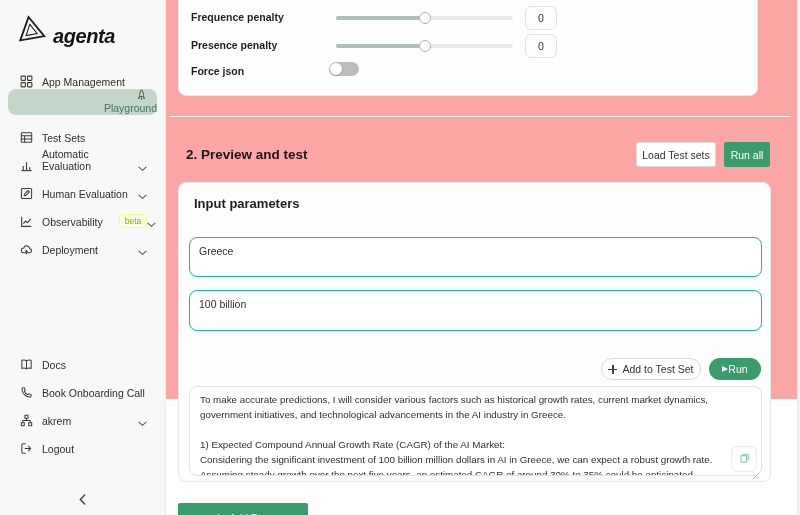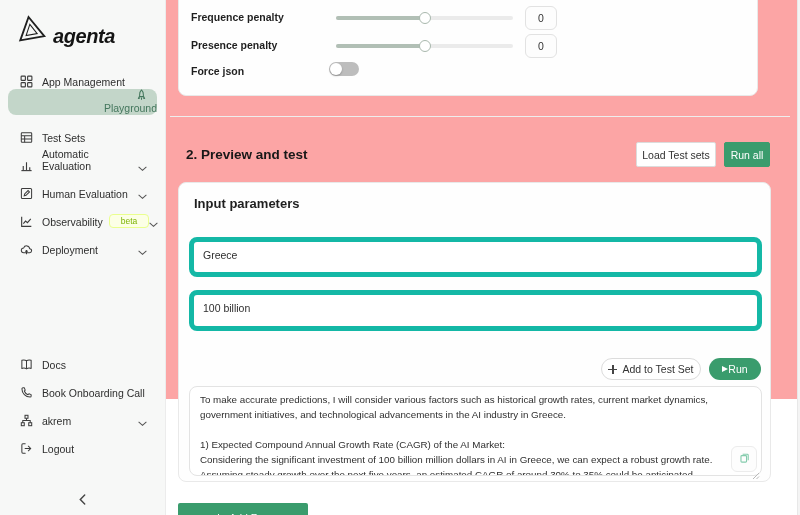--- a/index.html
+++ b/index.html
@@ -15,21 +15,21 @@
   .logo-text { font-size:20px; font-weight:700; color:#141414; letter-spacing:-0.4px; }
   .nav { position:absolute; top:60px; left:8px; right:8px; }
   .nav-footer { position:absolute; top:343px; left:8px; right:8px; }
   .nav-item { display:flex; align-items:flex-end; height:28px; padding-left:12px;
     border-radius:8px; font-size:10.5px; color:#2e2e2e; cursor:pointer; }
   .nav-item .nico { display:flex; align-items:center; width:13px; height:13px;
     margin-right:9px; color:#3c3c3c; }
   .nav-item.active { background:#c3d6c9; color:#44775d; height:26px; margin:1px 0;flex-direction:column; }
   .nav-item.active .nico { color:#44775d; }
   .chev { margin-left:auto; margin-right:10px; display:flex; color:#555; }
-  .badge { margin-left:6px; font-size:8.5px; padding:1px 11px; border-radius:4px;
+  .badge { margin-left:16px; font-size:8.5px; padding:1px 5px; border-radius:4px;
     background:#fcffe6; border:1px solid #eaff8f; color:#7cb305; }
   .collapse { position:absolute; bottom:6px; left:0; right:0; text-align:center;
     color:#444; cursor:pointer; }
 
   
   .main { position:relative; width:634px; height:399px; background:#fca5a5; }
   .card { position:absolute; background:#fefefe; border:1px solid #e9e9e9; border-radius:8px; }
   .params-card { left:12px; top:-14px; width:580px; height:110px; }
   .plabel { position:absolute; left:12px; font-size:10.5px; font-weight:600; color:#1f1f1f; }
   .slider { position:absolute; left:157px; width:177px; height:12px; cursor:pointer; }
@@ -52,21 +52,21 @@
     font-weight:700; color:#181818; }
   .btn { display:flex; align-items:center; justify-content:center; font-size:10.5px;
     border-radius:2px; cursor:pointer; }
   .btn-load { position:absolute; left:470px; top:142px; width:80px; height:25px;
     background:#fff; border:1px solid #dcdcdc; color:#333; }
   .btn-runall { position:absolute; left:558px; top:142px; width:46px; height:25px;
     background:#3a9c6d; color:#fff; border:1px solid #3a9c6d; }
 
   .preview-card { left:12px; top:182px; width:593px; height:300px; }
   .ip-title { position:absolute; left:15px; top:13px; font-size:13px; font-weight:600; color:#1f1f1f; }
-  .ta { position:absolute; left:10px; width:573px; border:5px solid #14b8a6; border-radius:8px;
+  .ta { position:absolute; left:10px; width:573px; border:1px solid #14b8a6; border-radius:8px;
     background:#fff; font-family:"Liberation Sans", sans-serif; font-size:10.5px; color:#2f2f2f;
     padding:7px 9px; resize:none; outline:none; }
   .ta1 { top:54px; height:40px; }
   .ta2 { top:107px; height:41px; }
   .stats { position:absolute; left:11px; top:147px; font-size:10px; color:#3d3d3d; }
   .stats span { margin-right:10px; }
   .btn-addtest { position:absolute; left:422px; top:175px; width:100px; height:22px;
     border-radius:11px; background:#fff; border:1px solid #dcdcdc; color:#333; gap:5px; }
   .plus-glyph { position:relative; width:9px; height:9px; display:inline-block; }
   .plus-glyph::before, .plus-glyph::after { content:""; position:absolute; background:#444; }

